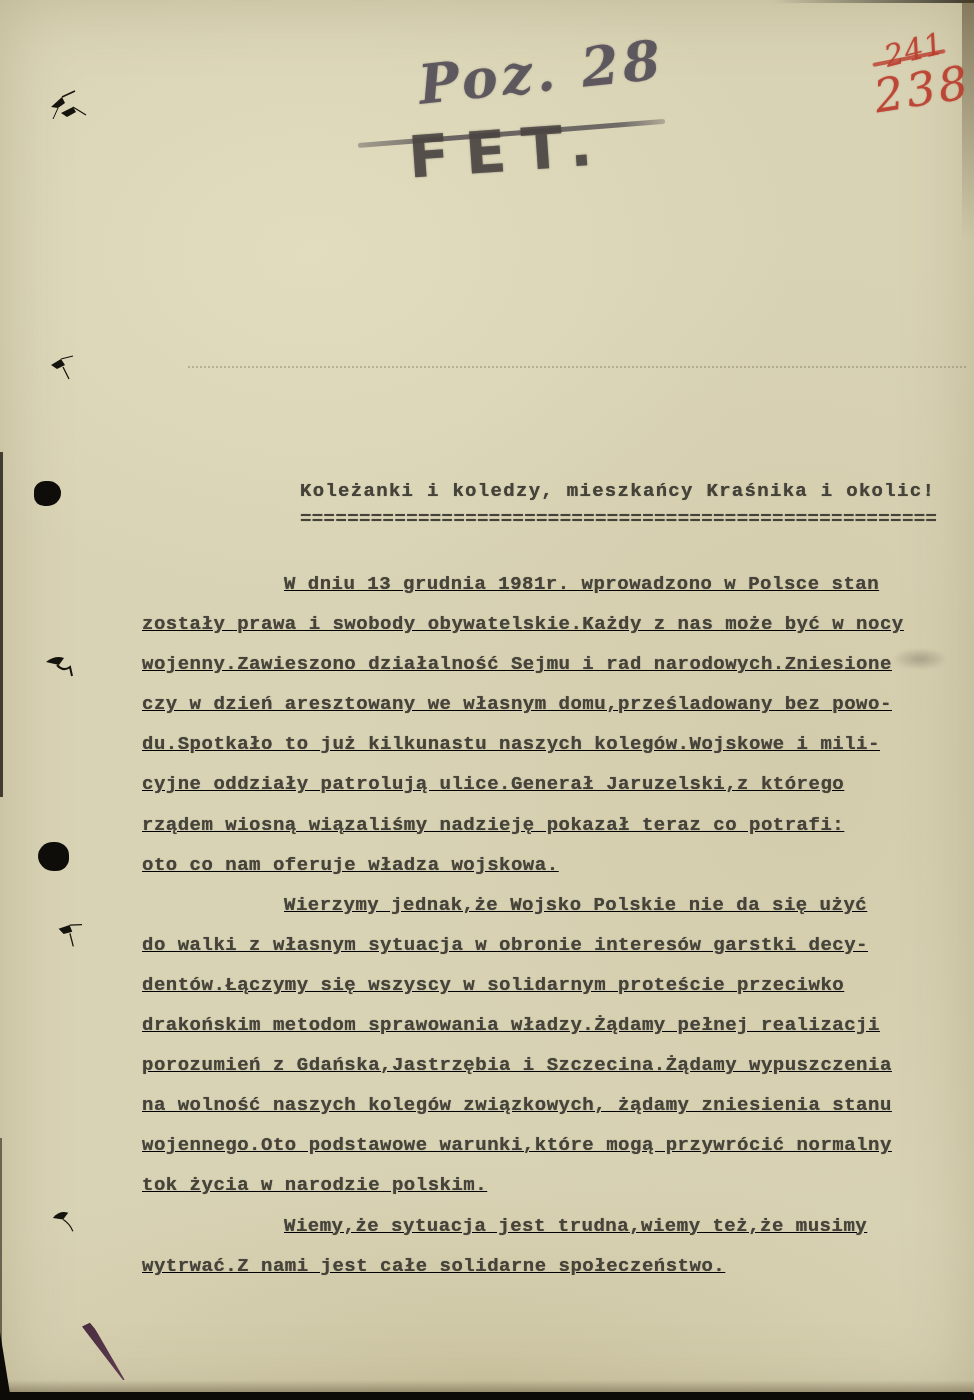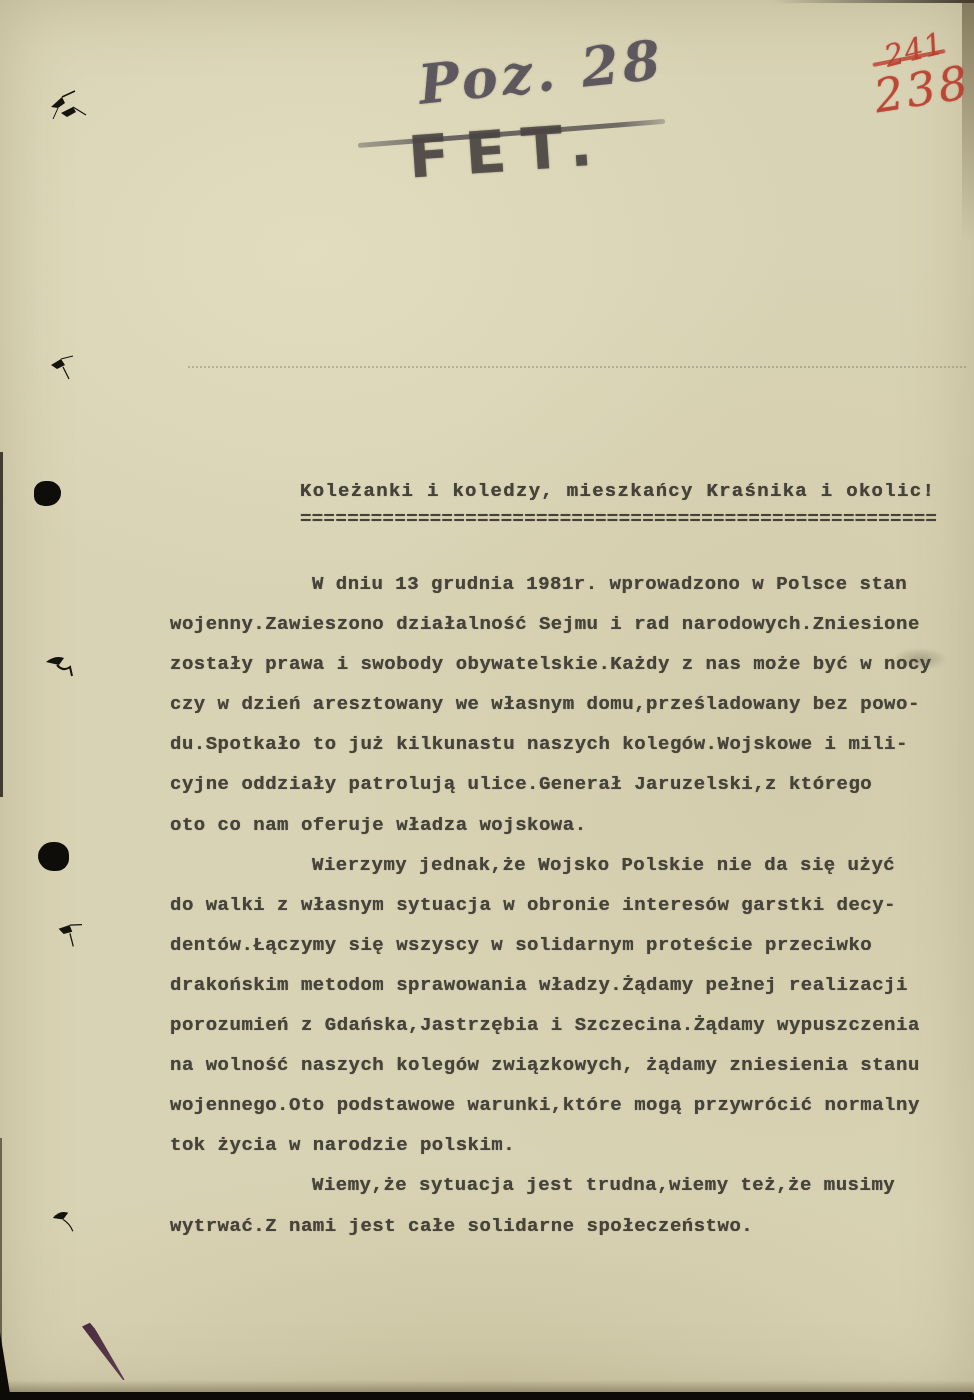--- a/index.html
+++ b/index.html
@@ -22,21 +22,21 @@
     font-size:19px;font-weight:700;letter-spacing:1.3px;
     color:#45423a;white-space:nowrap;
     text-shadow:0 0 .8px rgba(58,55,44,.85);
   }
   .heading-underline{
     position:absolute;left:300px;top:508px;width:642px;height:24px;
     overflow:hidden;font-size:19px;font-weight:700;letter-spacing:.4px;
     color:#45423a;white-space:nowrap;
     text-shadow:0 0 .8px rgba(58,55,44,.85);
   }
-  .bodytext{position:absolute;left:170px;top:572px;width:800px;}
+  .bodytext{position:absolute;left:142px;top:572px;width:800px;text-decoration:underline;}
   .line{
     height:40.1px;line-height:24px;
     font-size:19px;font-weight:700;letter-spacing:.5px;
     color:#46433a;white-space:nowrap;
     text-shadow:0 0 .9px rgba(60,57,45,.8);
   }
   .line.indent{padding-left:142px;}
 
   
   .hw-poz{
@@ -170,25 +170,26 @@
     </svg>
   </div>
   <div class="purple-stroke"></div>
   <div class="smudge"></div>
 
   <div class="heading">Koleżanki i koledzy, mieszkańcy Kraśnika i okolic!</div>
   <div class="heading-underline">======================================================</div>
 
   <div class="bodytext">
     <div class="line indent">W dniu 13 grudnia 1981r. wprowadzono w Polsce stan</div>
+    <div class="line">zostały prawa i swobody obywatelskie.Każdy z nas może być w nocy</div>
     <div class="line">wojenny.Zawieszono działalność Sejmu i rad narodowych.Zniesione</div>
-    <div class="line">zostały prawa i swobody obywatelskie.Każdy z nas może być w nocy</div>
     <div class="line">czy w dzień aresztowany we własnym domu,prześladowany bez powo-</div>
     <div class="line">du.Spotkało to już kilkunastu naszych kolegów.Wojskowe i mili-</div>
     <div class="line">cyjne oddziały patrolują ulice.Generał Jaruzelski,z którego</div>
+    <div class="line">rządem wiosną wiązaliśmy nadzieję pokazał teraz co potrafi:</div>
     <div class="line">oto co nam oferuje władza wojskowa.</div>
     <div class="line indent">Wierzymy jednak,że Wojsko Polskie nie da się użyć</div>
     <div class="line">do walki z własnym sytuacja w obronie interesów garstki decy-</div>
     <div class="line">dentów.Łączymy się wszyscy w solidarnym proteście przeciwko</div>
     <div class="line">drakońskim metodom sprawowania władzy.Żądamy pełnej realizacji</div>
     <div class="line">porozumień z Gdańska,Jastrzębia i Szczecina.Żądamy wypuszczenia</div>
     <div class="line">na wolność naszych kolegów związkowych, żądamy zniesienia stanu</div>
     <div class="line">wojennego.Oto podstawowe warunki,które mogą przywrócić normalny</div>
     <div class="line">tok życia w narodzie polskim.</div>
     <div class="line indent">Wiemy,że sytuacja jest trudna,wiemy też,że musimy</div>

